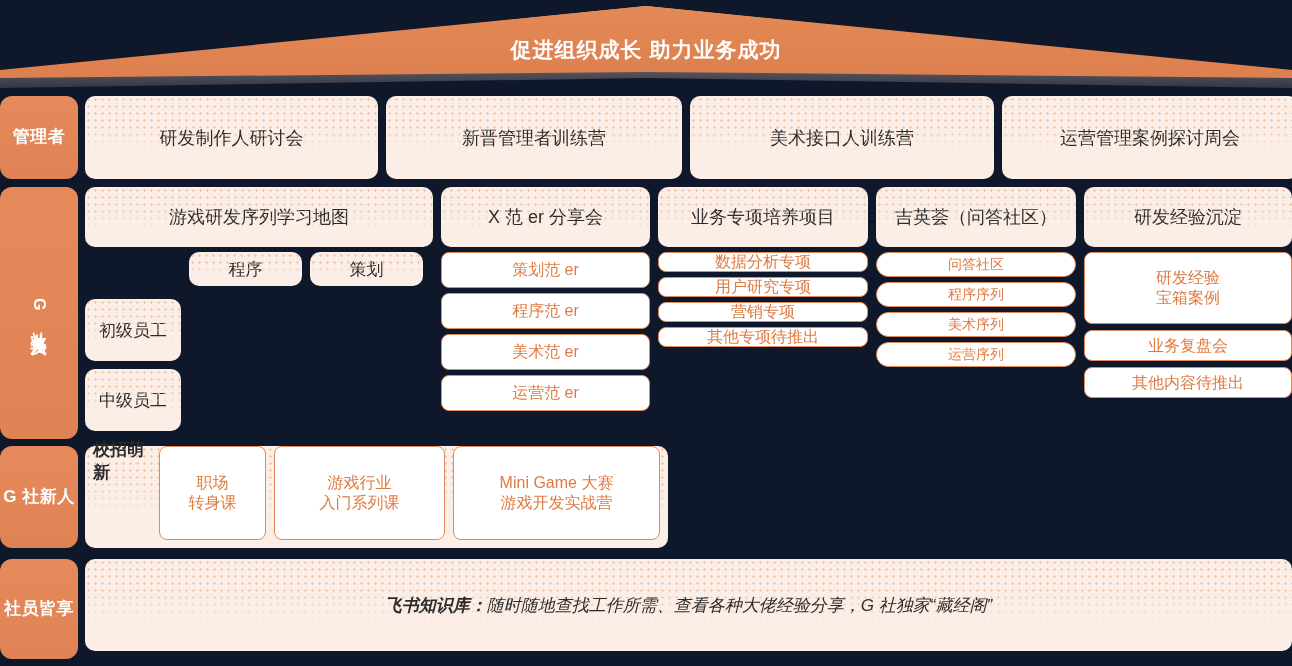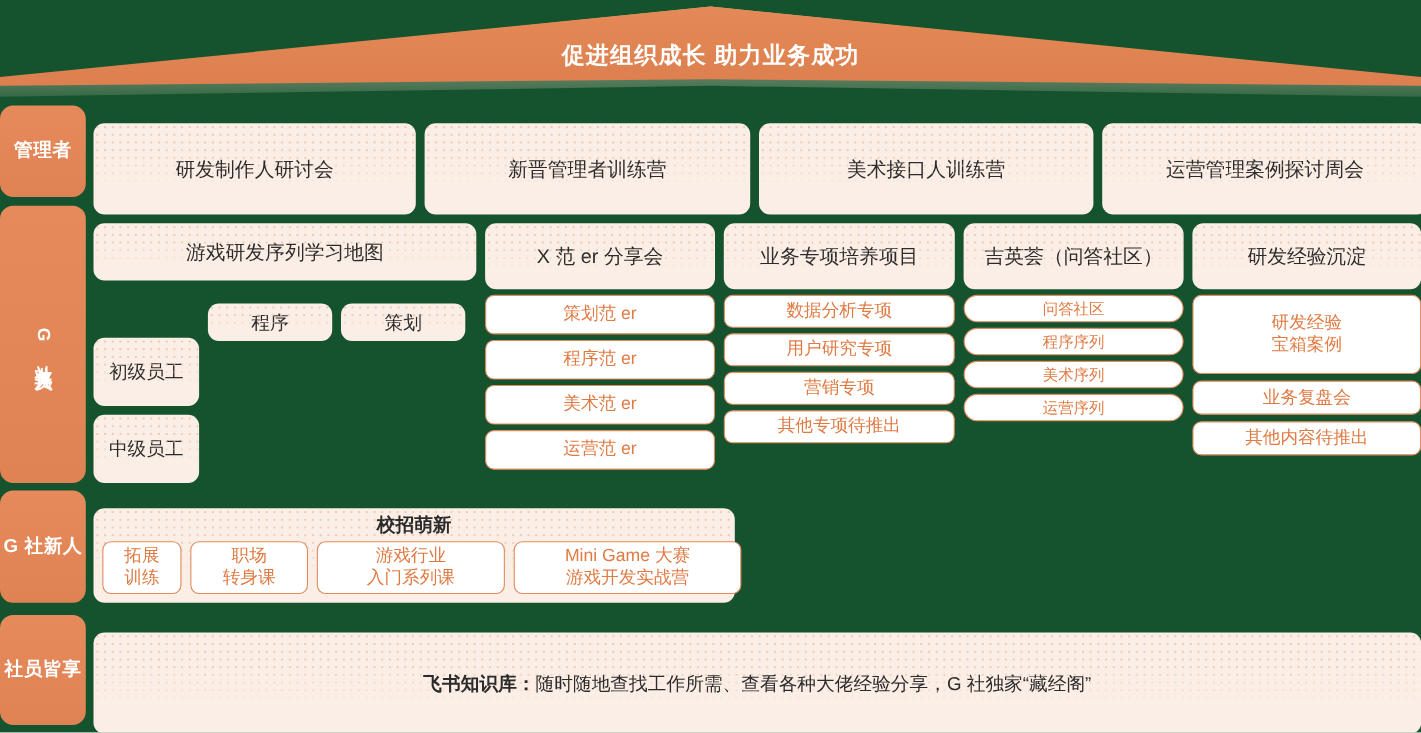--- a/index.html
+++ b/index.html
@@ -2,21 +2,21 @@
 <html><head>
 <meta charset="utf-8">
 <style>
   * { box-sizing: border-box; margin: 0; padding: 0; }
   html, body {
     width: 1292px; height: 666px;
     background: #ffffff;
     font-family: "Liberation Sans", "DejaVu Sans", sans-serif;
     overflow: hidden;
   }
-  #page { position: relative; width: 1292px; height: 666px; background:#14532d; }
+  #page { position: relative; width: 1292px; height: 666px; background:#0f172a; }
 
   
   .roof-wrap { position:absolute; left:0; top:0; width:1292px; height:90px; }
   .roof-title {
     position:absolute; left:0; top:36px; width:1292px;
     text-align:center; color:#ffffff; font-size:21px; font-weight:bold;
     letter-spacing:1px; z-index:3;
   }
 
   
@@ -28,21 +28,20 @@
     justify-content:center; text-align:center; line-height:1.32;
     font-size:17px; letter-spacing:0.5px; flex:none;
   }
   .side.tall { font-size:16px; letter-spacing:2px; line-height:1.45; }
   .body { margin-left:7px; display:flex; flex:1; }
 
   .panel {
     background:#fbeee6;
     border-radius:10px;
     position:relative;
-    margin-top:16px;
   }
   .panel.dotted::before{
     content:""; position:absolute; inset:0; border-radius:10px;
     background-image:radial-gradient(#f0c2a2 1px, transparent 1.1px);
     background-size:7px 7px;
     -webkit-mask-image:linear-gradient(180deg,#000 0%,#000 32%,transparent 72%);
     mask-image:linear-gradient(180deg,#000 0%,#000 32%,transparent 72%);
     opacity:.85; pointer-events:none;
   }
   .panel > * { position:relative; z-index:2; }
@@ -96,47 +95,47 @@
     padding-left:15px; position:relative; margin-bottom:1px;
   }
   #c1 li::before {
     content:""; position:absolute; left:1px; top:8px;
     width:5px; height:5px; border-radius:50%; background:#e08b5d;
   }
 
   #c2 { width:209px; }
   #c2 .pill { height:36px; margin-top:5px; }
   #c3 { width:210px; }
-  #c3 .pill { height:30px; margin-top:5px;font-family:Liberation Serif, serif; }
+  #c3 .pill { height:20px; margin-top:5px;font-family:Liberation Serif, serif; }
   #c4 { width:200px; }
   #c4 .pill { height:25px; margin-top:5px; }
   #c5 { width:208px; }
   #c5 .pill.big { height:72px; margin-top:5px; }
   #c5 .pill.one { height:31px; margin-top:6px; }
 
   
   #row3 { top:446px; height:102px; width:1292px; }
   #row3 .side { height:102px; }
   #row3 .body { gap:10px; }
-  .grp { display:flex; flex-direction:column; padding:0 8px 8px 8px; }
+  .grp { display:flex; flex-direction:row; padding:0 8px 8px 8px; }
   .grp-title {
     height:30px; display:flex; align-items:center; justify-content:center;
     font-size:17px; font-weight:bold; color:#2b2b2b;
   }
   .grp-items { display:flex; gap:8px; flex:1; }
   .grp-items .pill { flex:none; }
   #grpA { width:583px; }
   #grpB { width:611px; }
 
   
   #row4 { top:559px; height:100px; width:1292px; }
   #row4 .side { height:100px; font-size:17px; line-height:1.35; }
   #row4 .cell {
     flex:1; height:92px; display:flex; align-items:center;
-    justify-content:center; font-size:17px; color:#2b2b2b;
+    justify-content:center; font-size:17px; color:#2b2b2b;font-style:italic;
   }
   #row4 .cell b { font-weight:bold; }
 </style>
 </head>
 <body>
 
 <div id="page">
 
   <div class="roof-wrap">
     <svg width="1292" height="90" viewBox="0 0 1292 90">
@@ -221,22 +220,20 @@
     </div>
   </div>
 
   <div class="row" id="row3">
     <div class="side">G 社新人</div>
     <div class="body">
 
       <div class="panel dotted grp" id="grpA">
         <div class="grp-title">校招萌新</div>
         <div class="grp-items">
-          <div class="pill" style="width:72px;white-space:pre-line">拓展
-训练</div>
           <div class="pill" style="width:107px;white-space:pre-line">职场
 转身课</div>
           <div class="pill" style="width:171px;white-space:pre-line">游戏行业
 入门系列课</div>
           <div class="pill" style="width:207px;white-space:pre-line">Mini Game 大赛
 游戏开发实战营</div>
         </div>
       </div>
 
 

